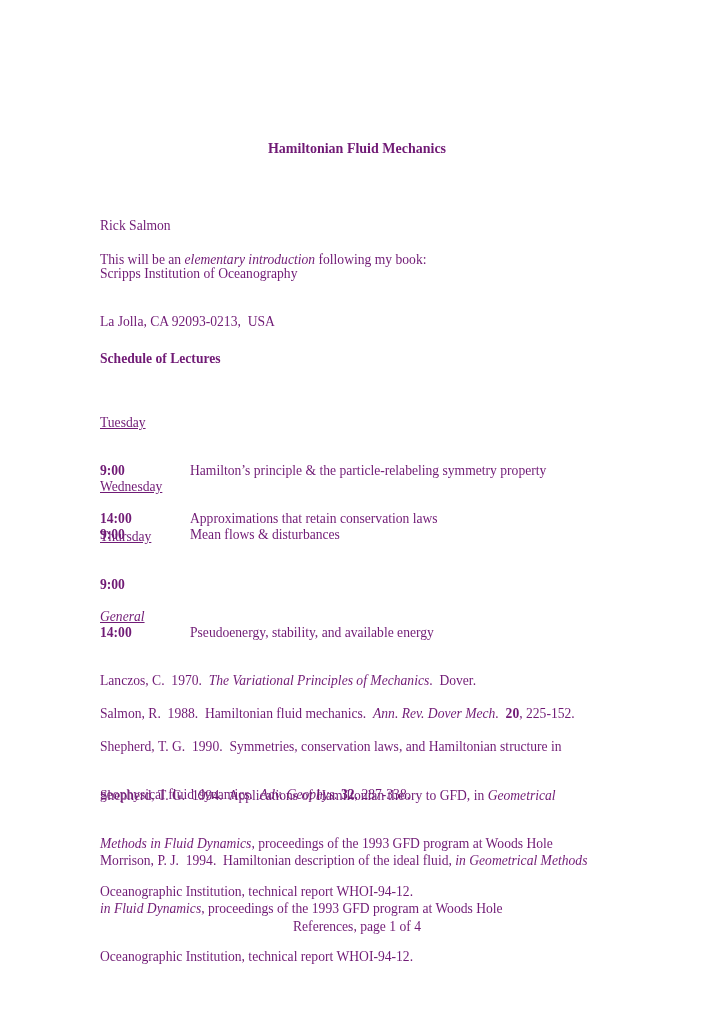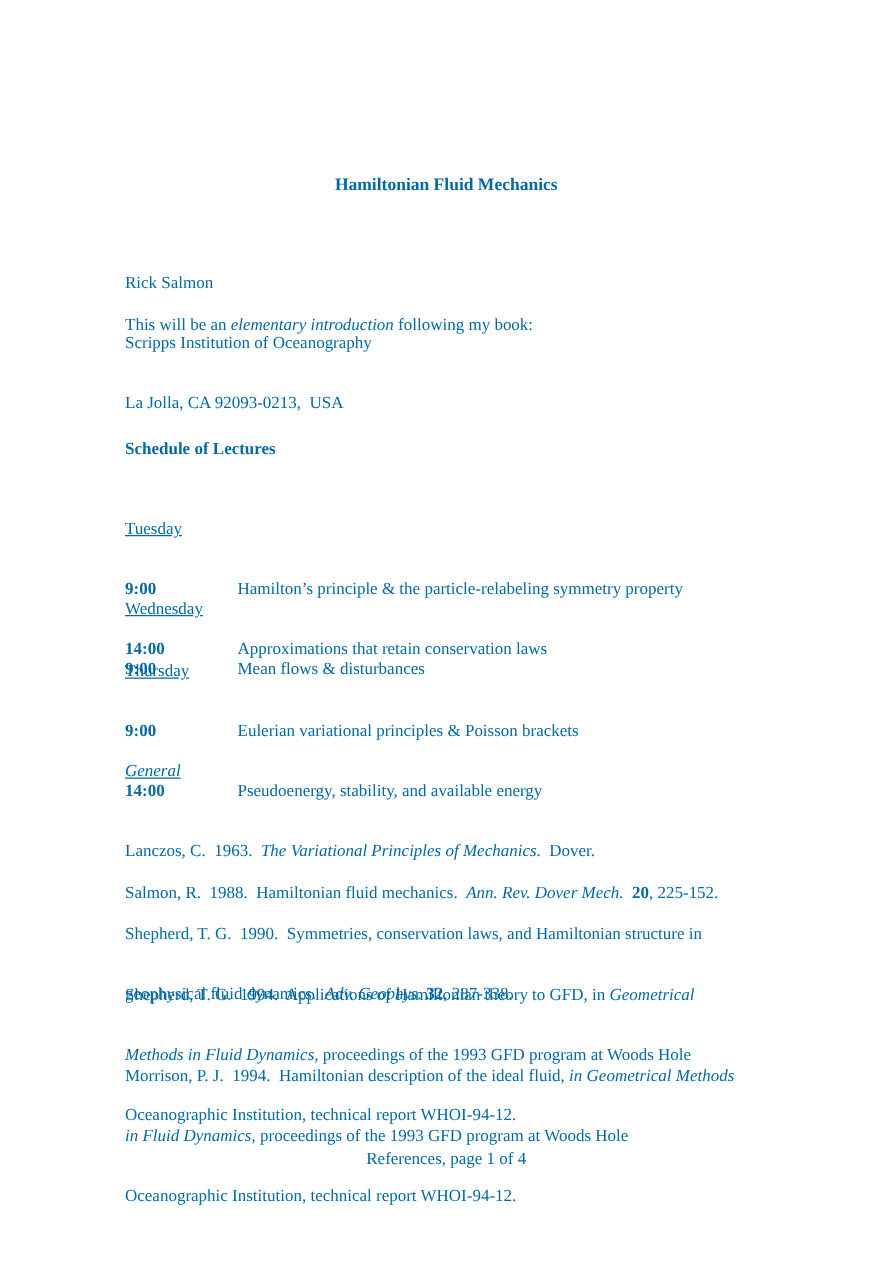--- a/index.html
+++ b/index.html
@@ -6,21 +6,21 @@
     margin: 0;
     padding: 0;
     background: #ffffff;
   }
   .page {
     position: relative;
     width: 714px;
     height: 1010px;
     background: #ffffff;
     font-family: "Liberation Serif", serif;
-    color: #0369a1;
+    color: #701a75;
     font-size: 13.6px;
     line-height: 16px;
   }
   .abs {
     position: absolute;
     left: 100px;
     width: 548px;
     white-space: pre-wrap;
   }
   .centered {
@@ -71,32 +71,32 @@
   <div class="abs" style="top:447px">
     <p class="day-name">Wednesday</p>
     <div class="session">
       <span class="time">9:00</span><span class="topic">Mean flows &amp; disturbances</span>
     </div>
   </div>
 
   <div class="abs" style="top:497px">
     <p class="day-name">Thursday</p>
     <div class="session">
-      <span class="time">9:00</span><span class="topic">Eulerian variational principles &amp; Poisson brackets</span>
+      <span class="time">9:00</span>
     </div>
     <div class="session">
       <span class="time">14:00</span><span class="topic">Pseudoenergy, stability, and available energy</span>
     </div>
   </div>
 
 
   <h3 class="abs subheading" style="top:609px; font-weight:normal">General</h3>
 
   <div class="abs" style="top:641px">
-    <p><span>Lanczos, C.  1963.  </span><span class="i">The Variational Principles of Mechanics</span><span>.  Dover.</span></p>
+    <p><span>Lanczos, C.  1970.  </span><span class="i">The Variational Principles of Mechanics</span><span>.  Dover.</span></p>
   </div>
 
   <div class="abs" style="top:674px">
     <p><span>Salmon, R.  1988.  Hamiltonian fluid mechanics.  </span><span class="i">Ann. Rev. Dover Mech.</span><span>  </span><span class="b">20</span><span>, 225-152.</span></p>
   </div>
 
   <div class="abs" style="top:707px">
     <p><span>Shepherd, T. G.  1990.  Symmetries, conservation laws, and Hamiltonian structure in</span></p>
     <p><span>geophysical fluid dynamics.  </span><span class="i">Adv. Geophys.</span><span> </span><span class="b">32</span><span>, 287-338.</span></p>
   </div>

